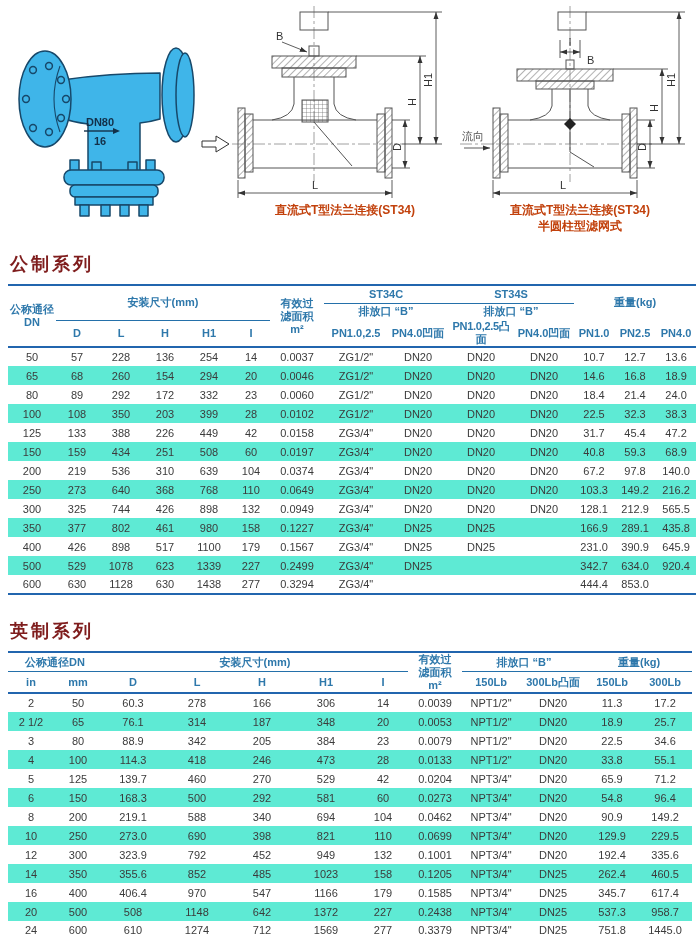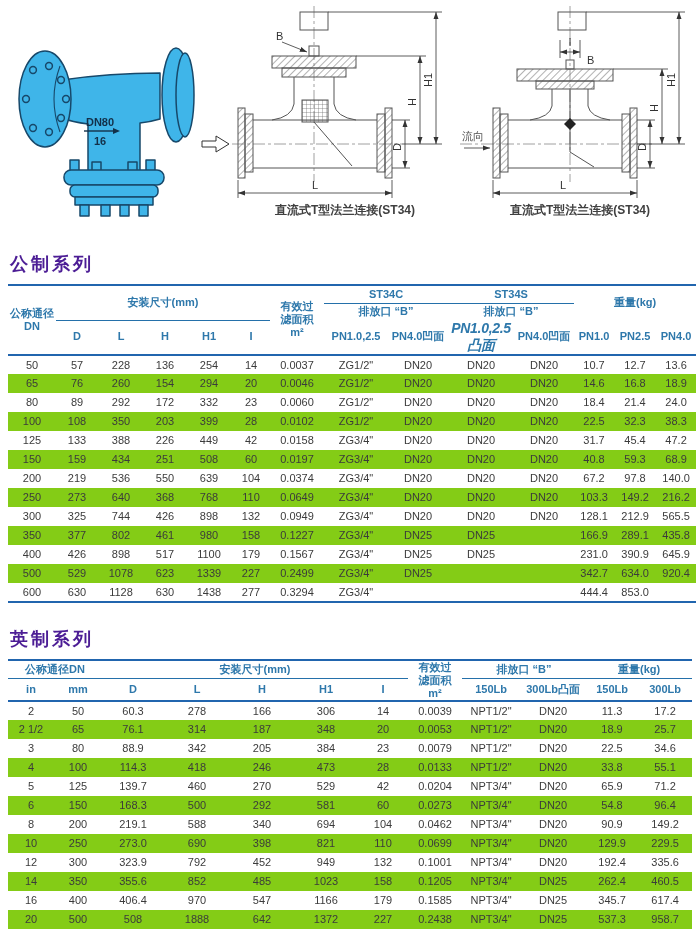--- a/index.html
+++ b/index.html
@@ -2,38 +2,38 @@
 <html><head>
 <meta charset="utf-8">
 <style>
   * { margin:0; padding:0; box-sizing:border-box; }
   html,body { width:700px; height:934px; background:#ffffff; overflow:hidden;
     font-family:"Liberation Sans","DejaVu Sans",sans-serif; }
   .figures { display:flex; height:248px; }
   .fig { position:relative; }
   .fig1 { width:230px;text-align:center; } .fig2 { width:230px; } .fig3 { width:240px; }
   .caption { position:absolute; left:0; right:0; top:202px; text-align:center;
-    font-size:12px; font-weight:bold; color:#404040; line-height:1.35; }
+    font-size:12px; font-weight:bold; color:#c2410c; line-height:1.35; }
   .section { padding:0 8px; }
-  .section-title { font-size:18px; font-weight:bold; color:#4c1d95;
+  .section-title { font-size:18px; font-weight:bold; color:#7f1d1d;
     letter-spacing:3px; margin:4px 0 8px 2px; }
   table { border-collapse:collapse; width:100%; table-layout:fixed;
     border-top:2px solid #2165ae; border-bottom:2px solid #2165ae; }
   thead { border-bottom:2px solid #2165ae; }
   th { color:#2e78ab; font-weight:bold; font-size:11px; text-align:center;
     vertical-align:middle; padding:0; line-height:1.2; }
   .metric thead tr:nth-child(1) th { height:18px; }
   .metric thead tr:nth-child(2) th { height:17px; }
   .metric thead tr:nth-child(3) th { height:20px; }
   .imperial thead tr:nth-child(1) th { height:18px; }
   .imperial thead tr:nth-child(2) th { height:20px; }
   td { font-size:11px; color:#3b3b3b; text-align:center; height:19px; padding:0; }
-  tr.stripe { background:#84cc16; }
+  tr.stripe { background:#5eead4; }
   .underline { border-bottom:1px solid #2470aa; }
-  .sub-small { font-size:14px; letter-spacing:-0.3px;font-style:italic; }
+  .sub-small { font-size:11px; letter-spacing:-0.3px; }
   .mline { line-height:1.18; font-size:11px; }
   svg text { font-family:"Liberation Sans","DejaVu Sans",sans-serif; }
   .dimtxt { font-size:11px; fill:#333; }
   .drawline { stroke:#555; stroke-width:1; fill:none; }
   .cl { stroke:#888; stroke-width:0.8; fill:none; stroke-dasharray:12 3 3 3; }
   .dim { stroke:#333; stroke-width:0.8; fill:none; }
 </style>
 </head>
 <body>
 
@@ -220,20 +220,21 @@
       </g>
       <g>
         <line x1="33" y1="180" x2="33" y2="198" class="dim"></line>
           <line x1="177" y1="180" x2="177" y2="198" class="dim"></line>
         <line x1="33" y1="193" x2="177" y2="193" class="dim" marker-start="url(#ar3)" marker-end="url(#ar3)"></line>
         <text x="103" y="189" class="dimtxt" text-anchor="middle">L</text>
       </g>
     </svg>
     <div class="caption">
       <div>直流式T型法兰连接(ST34)</div>
+      <div>半圆柱型滤网式</div>
     </div>
   </div>
 </div>
 
 <div class="section">
   <div class="section-title">公制系列</div>
   <table class="metric">
     <colgroup>
       <col style="width:48px">
         <col style="width:42px">
@@ -297,21 +298,21 @@
           <td>ZG1/2"</td>
           <td>DN20</td>
           <td>DN20</td>
           <td>DN20</td>
           <td>10.7</td>
           <td>12.7</td>
           <td>13.6</td>
         </tr>
         <tr class="stripe">
           <td>65</td>
-          <td>76</td>
+          <td>68</td>
           <td>260</td>
           <td>154</td>
           <td>294</td>
           <td>20</td>
           <td>0.0046</td>
           <td>ZG1/2"</td>
           <td>DN20</td>
           <td>DN20</td>
           <td>DN20</td>
           <td>14.6</td>
@@ -379,21 +380,21 @@
           <td>DN20</td>
           <td>DN20</td>
           <td>40.8</td>
           <td>59.3</td>
           <td>68.9</td>
         </tr>
         <tr>
           <td>200</td>
           <td>219</td>
           <td>536</td>
-          <td>550</td>
+          <td>310</td>
           <td>639</td>
           <td>104</td>
           <td>0.0374</td>
           <td>ZG3/4"</td>
           <td>DN20</td>
           <td>DN20</td>
           <td>DN20</td>
           <td>67.2</td>
           <td>97.8</td>
           <td>140.0</td>
@@ -693,21 +694,21 @@
           <td>0.1585</td>
           <td>NPT3/4"</td>
           <td>DN25</td>
           <td>345.7</td>
           <td>617.4</td>
         </tr>
         <tr class="stripe">
           <td>20</td>
           <td>500</td>
           <td>508</td>
-          <td>1888</td>
+          <td>1148</td>
           <td>642</td>
           <td>1372</td>
           <td>227</td>
           <td>0.2438</td>
           <td>NPT3/4"</td>
           <td>DN25</td>
           <td>537.3</td>
           <td>958.7</td>
         </tr>
         <tr>

